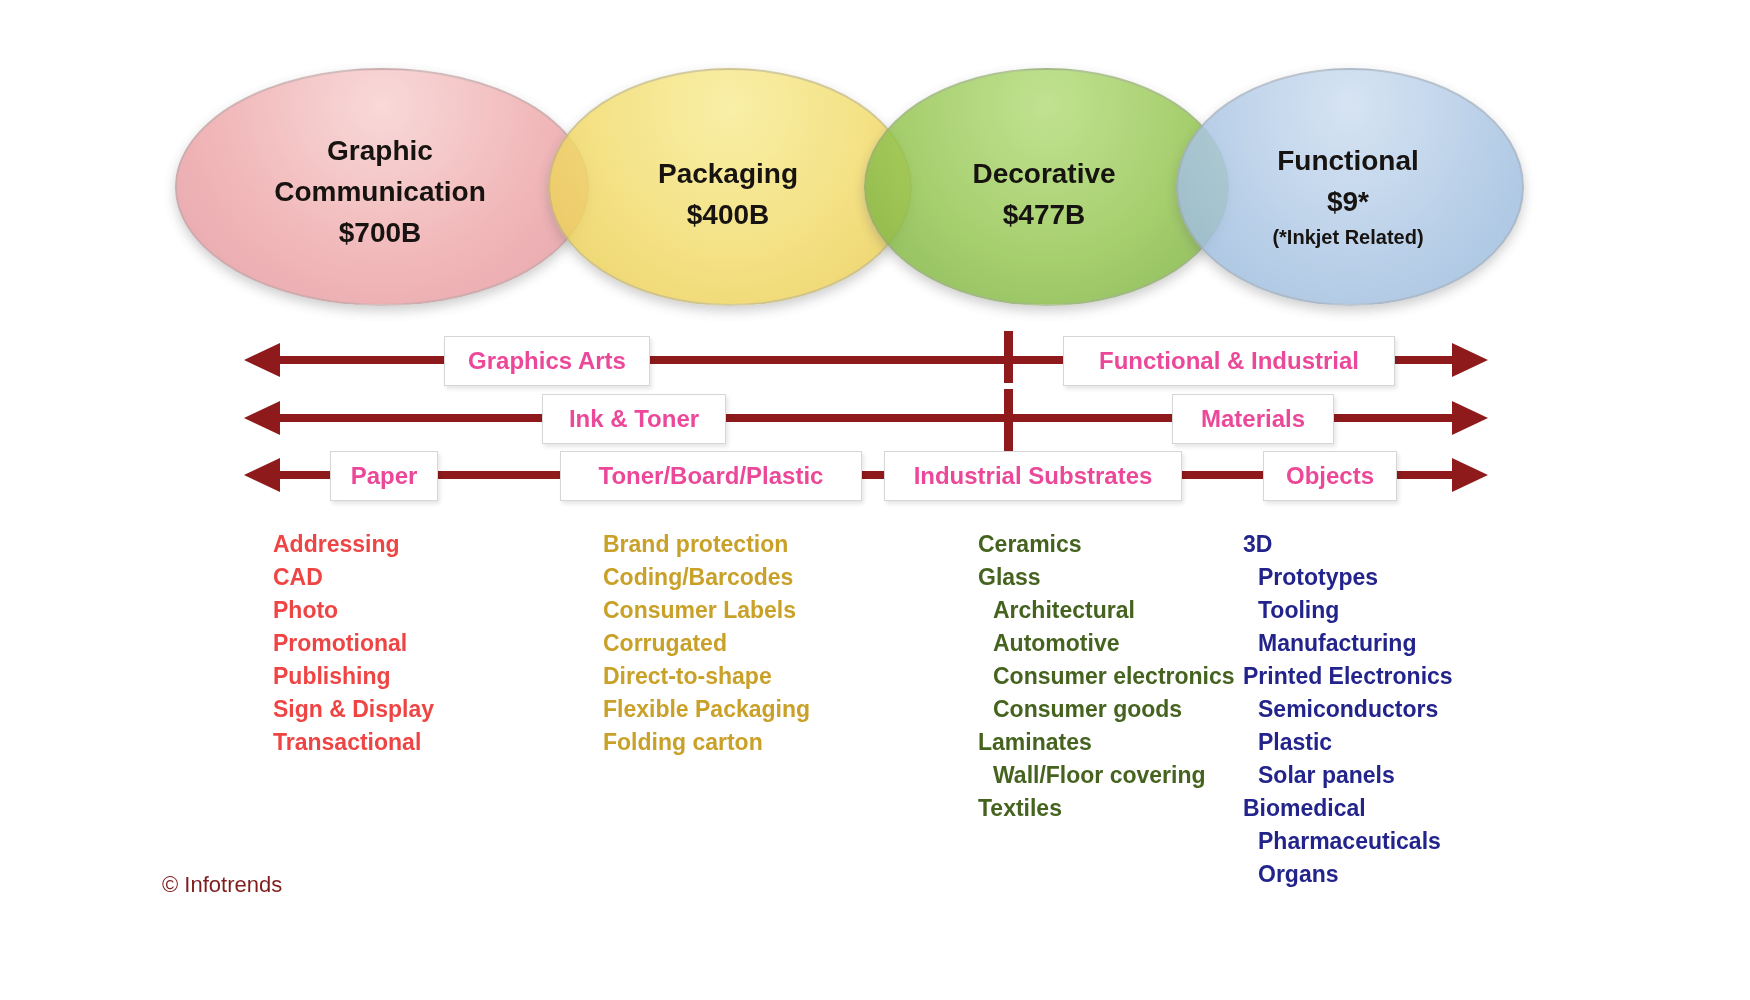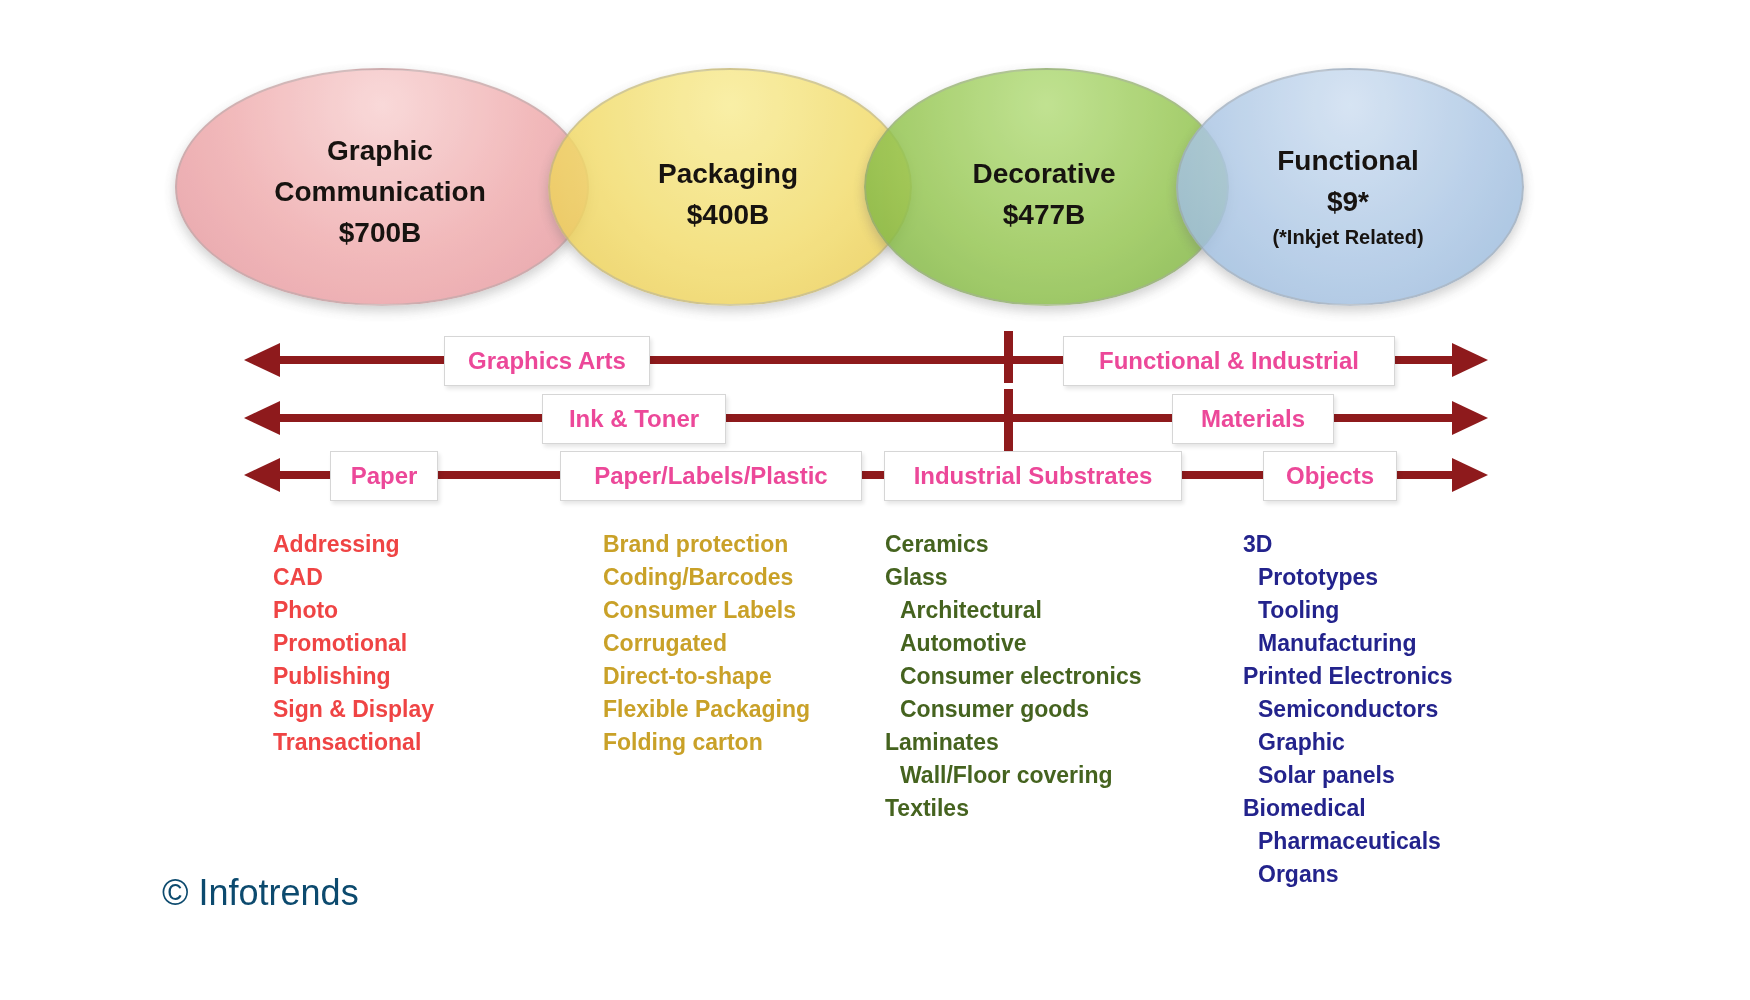--- a/index.html
+++ b/index.html
@@ -28,21 +28,21 @@
   .head.lft{left:244px;border-top:17px solid transparent;border-bottom:17px solid transparent;border-right:36px solid #8e1a1c;}
   .head.rgt{left:1452px;border-top:17px solid transparent;border-bottom:17px solid transparent;border-left:36px solid #8e1a1c;}
   .vbar{position:absolute;left:1004px;width:9px;background:#8e1a1c;z-index:5;}
   .lbox{position:absolute;height:48px;background:#ffffff;border:1px solid #d6d6d6;
     box-shadow:2px 3px 4px rgba(0,0,0,.10);z-index:8;text-align:center;
     font-weight:bold;font-size:24px;line-height:48px;color:#ec4899;white-space:nowrap;}
   
   .col{position:absolute;top:528px;font-weight:bold;font-size:23px;line-height:33px;white-space:nowrap;z-index:6;}
   .col .ind{padding-left:15px;}
   .c1{color:#ef4444;} .c2{color:#c9a128;} .c3{color:#45631f;} .c4{color:#23238c;}
-  .credit{position:absolute;left:162px;top:872px;font-size:36px;color:#0c4a6e;z-index:6;}
+  .credit{position:absolute;left:162px;top:872px;font-size:22px;color:#7f1d1d;z-index:6;}
 </style>
 </head>
 <body>
 
 <div class="canvas">
 
   <div class="ellipse e1"></div>
   <div class="ellipse e2"></div>
   <div class="ellipse e3"></div>
   <div class="ellipse e4"></div>
@@ -85,21 +85,21 @@
     <span>Materials</span>
   </div>
 
   <div class="hline" style="top:471px;"></div>
   <div class="head lft" style="top:458px;"></div>
   <div class="head rgt" style="top:458px;"></div>
   <div class="lbox" style="left:330px;top:451px;width:106px;">
     <span>Paper</span>
   </div>
   <div class="lbox" style="left:560px;top:451px;width:300px;">
-    <span>Paper/Labels/Plastic</span>
+    <span>Toner/Board/Plastic</span>
   </div>
   <div class="lbox" style="left:884px;top:451px;width:296px;">
     <span>Industrial Substrates</span>
   </div>
   <div class="lbox" style="left:1263px;top:451px;width:132px;">
     <span>Objects</span>
   </div>
 
   <div class="vbar" style="top:331px;height:52px;"></div>
   <div class="vbar" style="top:389px;height:84px;"></div>
@@ -117,40 +117,40 @@
   <div class="col c2" style="left:603px;">
     <div>Brand protection</div>
     <div>Coding/Barcodes</div>
     <div>Consumer Labels</div>
     <div>Corrugated</div>
     <div>Direct-to-shape</div>
     <div>Flexible Packaging</div>
     <div>Folding carton</div>
   </div>
 
-  <div class="col c3" style="left:885px;">
+  <div class="col c3" style="left:978px;">
     <div>Ceramics</div>
     <div>Glass</div>
     <div class="ind">Architectural</div>
     <div class="ind">Automotive</div>
     <div class="ind">Consumer electronics</div>
     <div class="ind">Consumer goods</div>
     <div>Laminates</div>
     <div class="ind">Wall/Floor covering</div>
     <div>Textiles</div>
   </div>
 
   <div class="col c4" style="left:1243px;">
     <div>3D</div>
     <div class="ind">Prototypes</div>
     <div class="ind">Tooling</div>
     <div class="ind">Manufacturing</div>
     <div>Printed Electronics</div>
     <div class="ind">Semiconductors</div>
-    <div class="ind">Graphic</div>
+    <div class="ind">Plastic</div>
     <div class="ind">Solar panels</div>
     <div>Biomedical</div>
     <div class="ind">Pharmaceuticals</div>
     <div class="ind">Organs</div>
   </div>
 
   <div class="credit">© Infotrends</div>
 
 </div>
 

